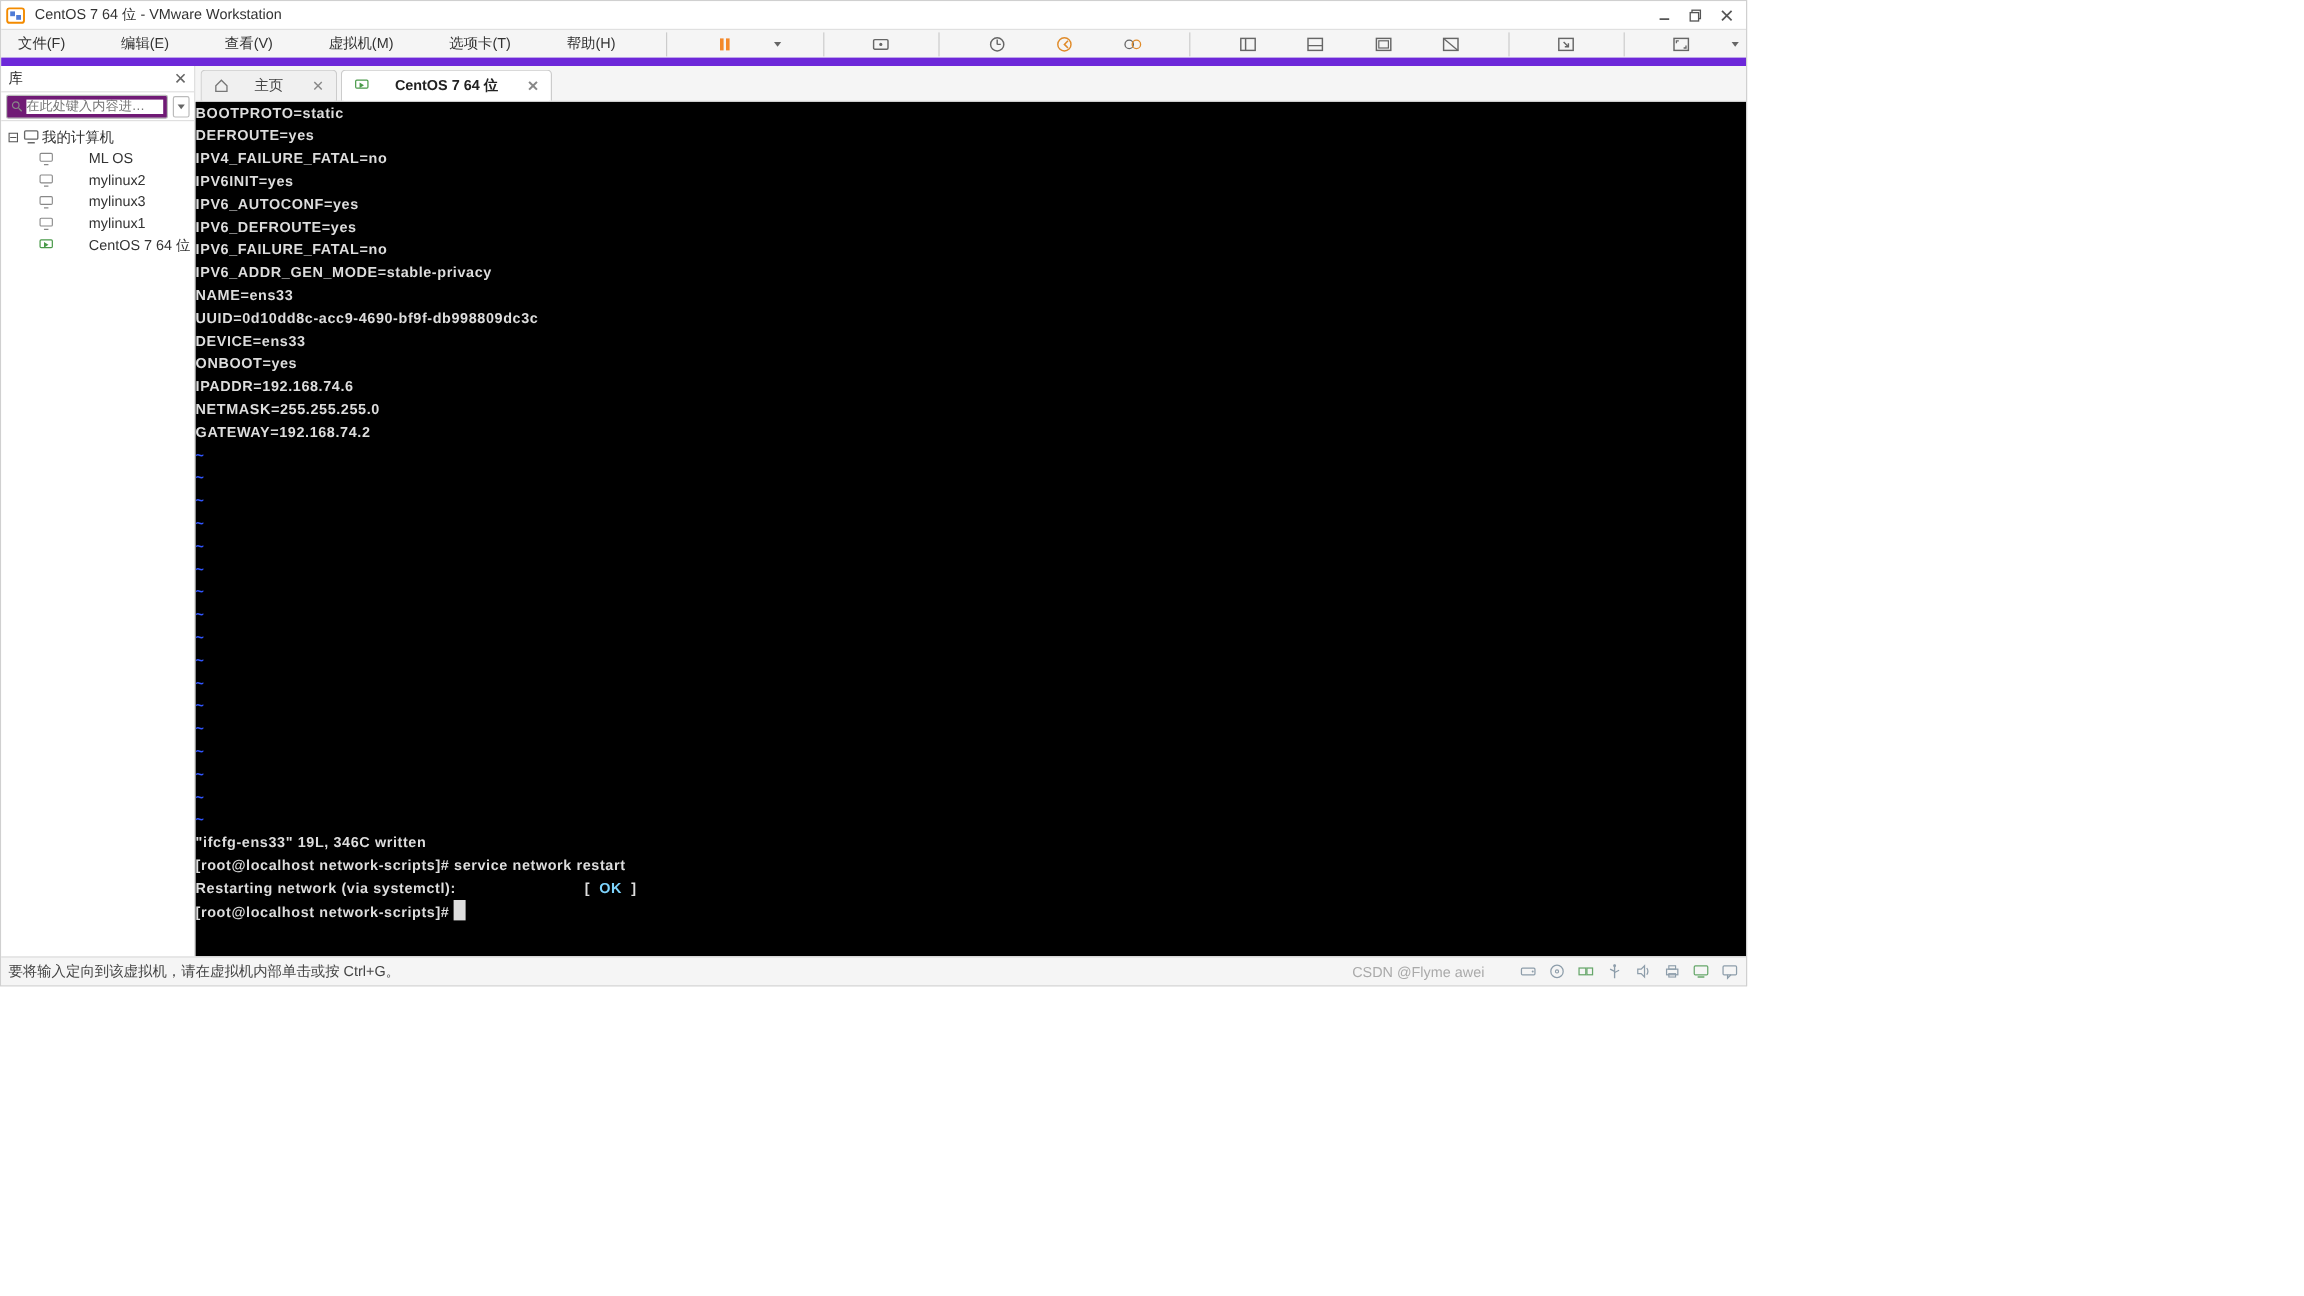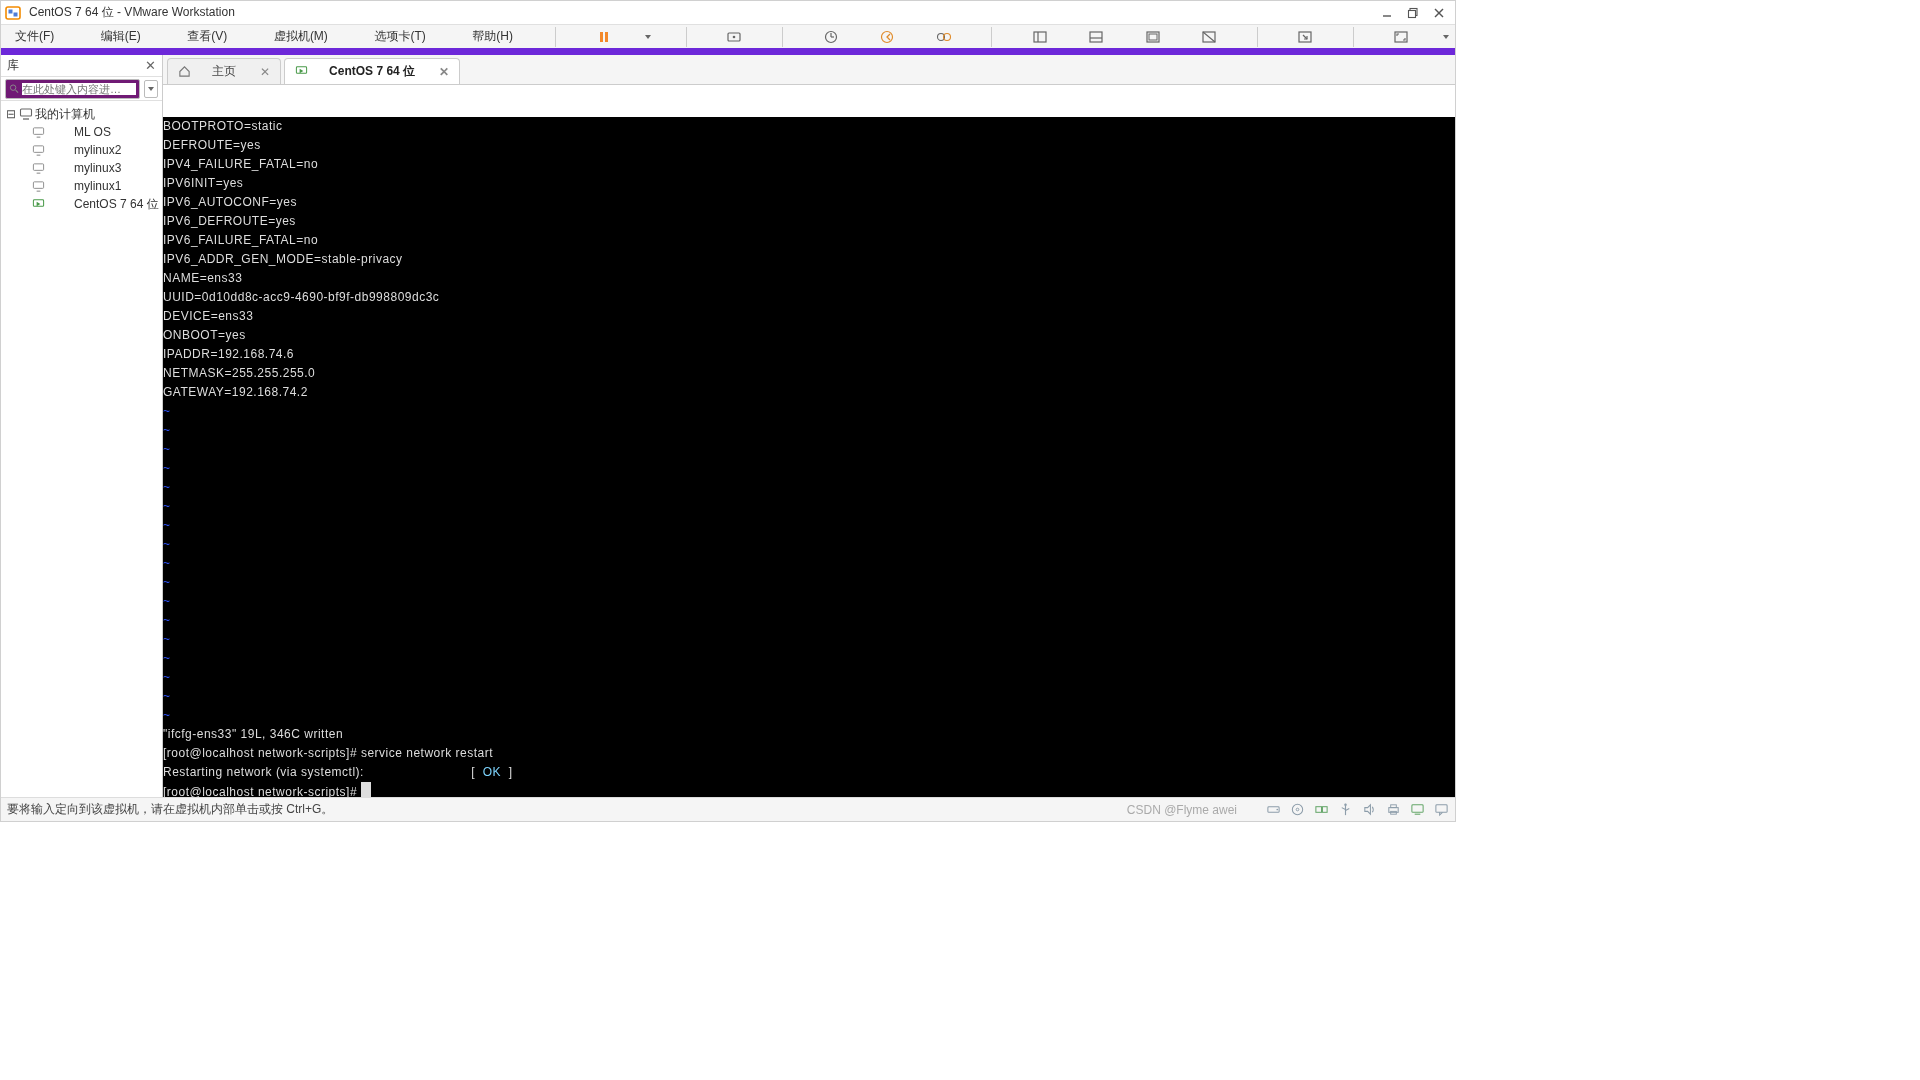--- a/index.html
+++ b/index.html
@@ -29,21 +29,21 @@
 .tree-row{display:flex;align-items:center;height:18px;padding-left:2px;cursor:pointer;gap:2px;}
 .tree-row .tw{width:12px;display:inline-flex;justify-content:center;color:#555;}
 .tree-row .pc-icon{width:14px;height:14px;display:inline-flex;align-items:center;justify-content:center;}
 .tree-row .lbl{color:#333;}
 .tree-child{padding-left:28px;gap:29px;}
 .main{flex:1;display:flex;flex-direction:column;background:#fff;min-width:0;}
 .tabs{height:30px;display:flex;align-items:flex-end;padding:0 4px;background:#f5f5f5;border-bottom:1px solid #ccc;}
 .tab{height:26px;display:flex;align-items:center;gap:21px;padding:0 10px;background:#f0f0f0;border:1px solid #ccc;border-bottom:none;border-radius:4px 4px 0 0;margin-right:3px;cursor:pointer;color:#444;}
 .tab.active{background:#fff;font-weight:bold;color:#222;}
 .tab .x{color:#888;font-size:12px;margin-left:3px;}
-.terminal{flex:1;background:#000;padding:0;overflow:hidden;font-family:"Consolas","Courier New",monospace;font-size:18px;line-height:19px;font-weight:normal;color:#ddd;white-space:pre;letter-spacing:0.5px;margin-top:32px;}
+.terminal{flex:1;background:#000;padding:0;overflow:hidden;font-family:"Consolas","Courier New",monospace;font-size:18px;line-height:19px;font-weight:bold;color:#ddd;white-space:pre;letter-spacing:0.5px;}
 .terminal .ln{display:block;}
 .terminal .tilde{color:#3055ff;}
 .terminal .ok{color:#7dd3fc;}
 .cursor{display:inline-block;width:10px;height:17px;background:#ddd;vertical-align:text-bottom;}
 .statusbar{height:24px;border-top:1px solid #ddd;background:#f5f5f5;display:flex;align-items:center;padding:0 6px;color:#444;}
 .statusbar .right-icos{margin-left:auto;display:flex;gap:8px;align-items:center;}
 .statusbar .watermark{color:#aaa;margin-right:20px;}
 .statusbar .ico{width:16px;height:16px;display:inline-flex;align-items:center;justify-content:center;color:#8d9daa;}
 .statusbar .ico.green{color:#66a76a;}
 </style>

